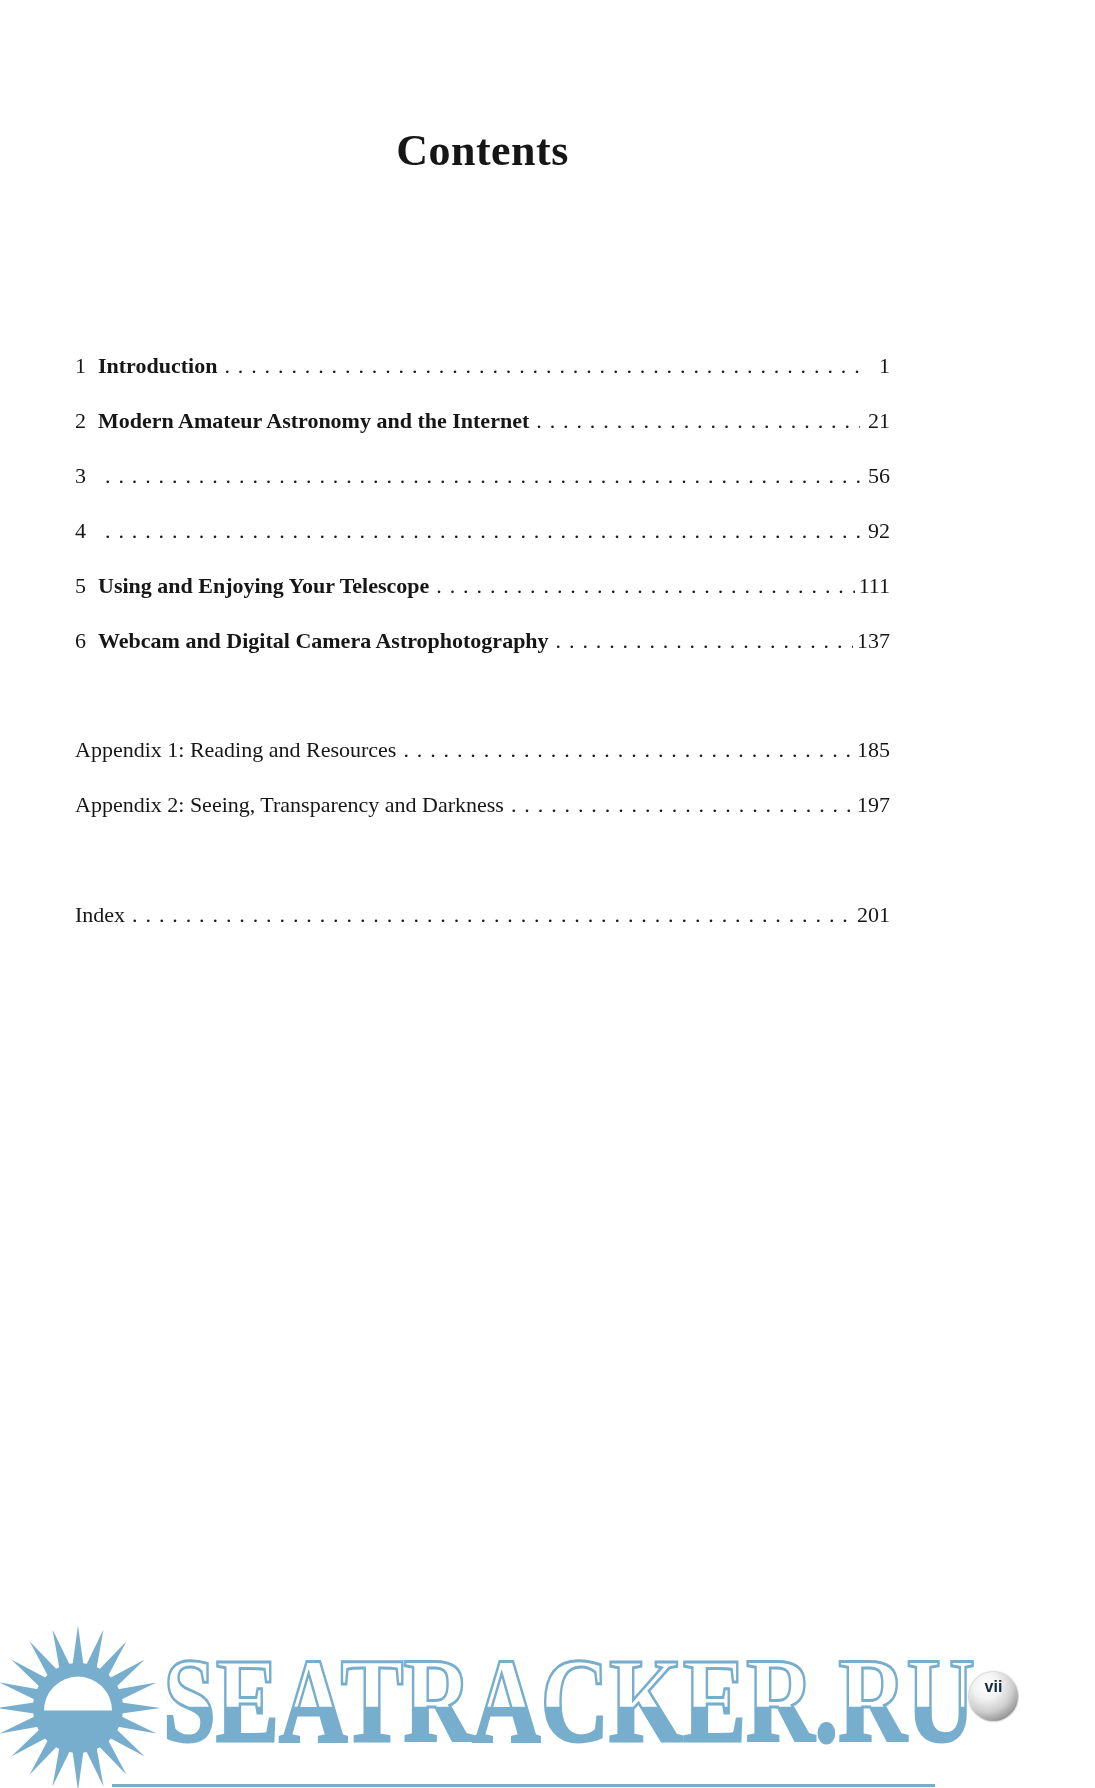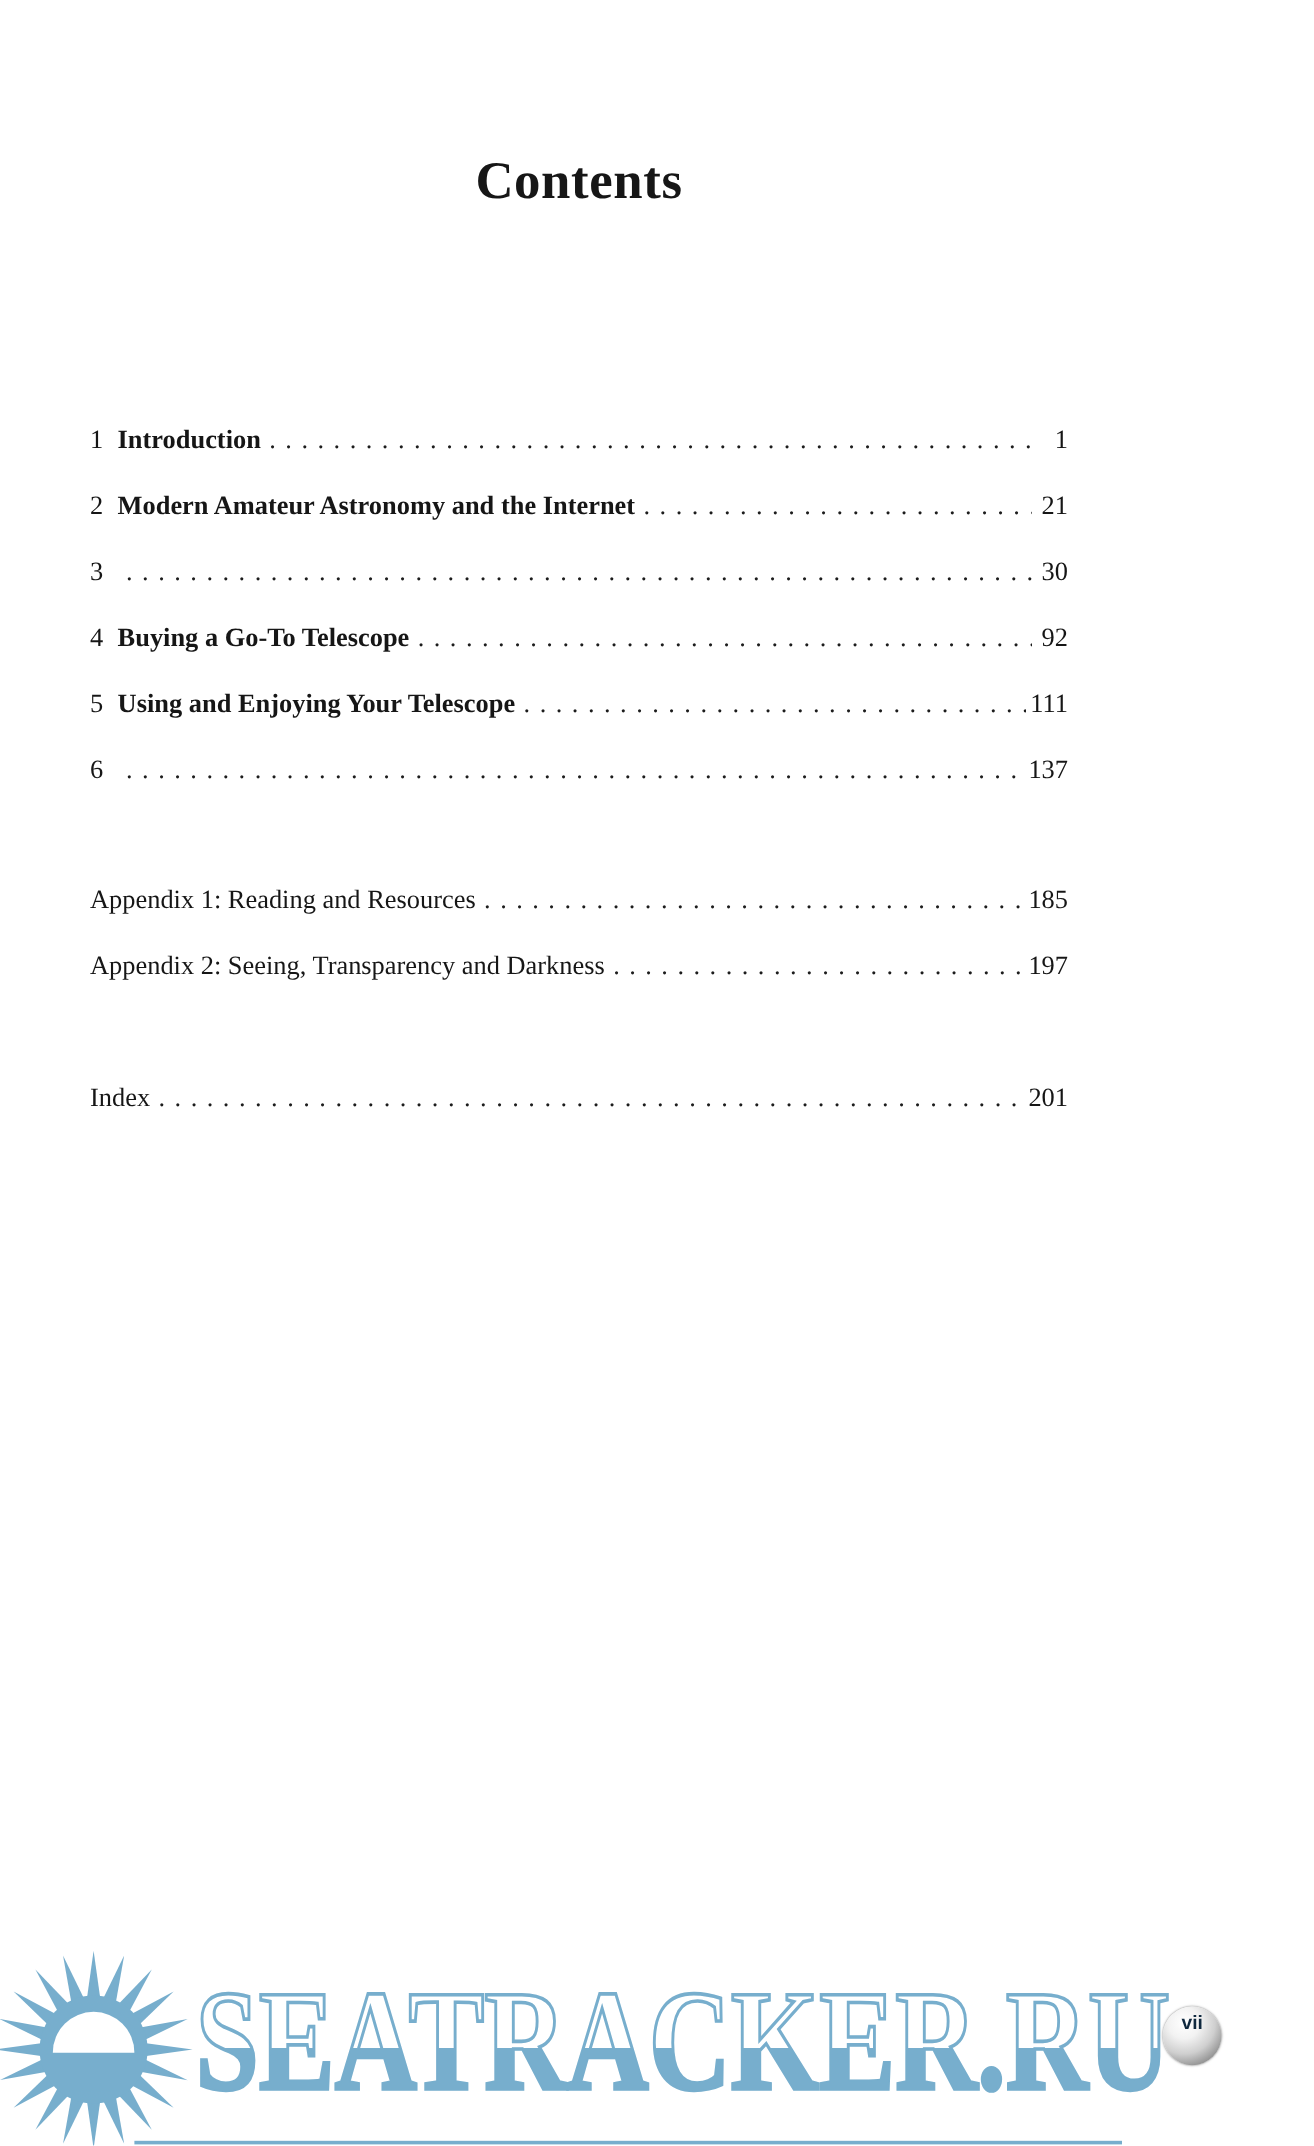--- a/index.html
+++ b/index.html
@@ -140,36 +140,36 @@
       </div>
       <div class="toc-row chapter">
         <span class="num">2</span>
         <span class="entry-title">Modern Amateur Astronomy and the Internet</span>
         <span class="dots">. . . . . . . . . . . . . . . . . . . . . . . . . . . . . . . . . . . . . . . . . . . . . . . . . . . . . . . . . . . . . . . . . . . . . . . . . . . . . . . . . . . . . . . . . . . . . . . . . . . . . . . . . . . . . . . . . . . . . . . . . . . . . . . . . . . . . . . . . . . . </span>
         <span class="pagenum">21</span>
       </div>
       <div class="toc-row chapter">
         <span class="num">3</span>
         <span class="dots">. . . . . . . . . . . . . . . . . . . . . . . . . . . . . . . . . . . . . . . . . . . . . . . . . . . . . . . . . . . . . . . . . . . . . . . . . . . . . . . . . . . . . . . . . . . . . . . . . . . . . . . . . . . . . . . . . . . . . . . . . . . . . . . . . . . . . . . . . . . . </span>
-        <span class="pagenum">30</span>
+        <span class="pagenum">56</span>
       </div>
       <div class="toc-row chapter">
         <span class="num">4</span>
-        <span class="entry-title">Buying a Go-To Telescope</span>
         <span class="dots">. . . . . . . . . . . . . . . . . . . . . . . . . . . . . . . . . . . . . . . . . . . . . . . . . . . . . . . . . . . . . . . . . . . . . . . . . . . . . . . . . . . . . . . . . . . . . . . . . . . . . . . . . . . . . . . . . . . . . . . . . . . . . . . . . . . . . . . . . . . . </span>
         <span class="pagenum">92</span>
       </div>
       <div class="toc-row chapter">
         <span class="num">5</span>
         <span class="entry-title">Using and Enjoying Your Telescope</span>
         <span class="dots">. . . . . . . . . . . . . . . . . . . . . . . . . . . . . . . . . . . . . . . . . . . . . . . . . . . . . . . . . . . . . . . . . . . . . . . . . . . . . . . . . . . . . . . . . . . . . . . . . . . . . . . . . . . . . . . . . . . . . . . . . . . . . . . . . . . . . . . . . . . . </span>
         <span class="pagenum">111</span>
       </div>
       <div class="toc-row chapter">
         <span class="num">6</span>
+        <span class="entry-title">Webcam and Digital Camera Astrophotography</span>
         <span class="dots">. . . . . . . . . . . . . . . . . . . . . . . . . . . . . . . . . . . . . . . . . . . . . . . . . . . . . . . . . . . . . . . . . . . . . . . . . . . . . . . . . . . . . . . . . . . . . . . . . . . . . . . . . . . . . . . . . . . . . . . . . . . . . . . . . . . . . . . . . . . . </span>
         <span class="pagenum">137</span>
       </div>
     </div>
   <div class="appendix-block" id="appendix-list">
       <div class="toc-row appendix">
         <span class="entry-title">Appendix 1: Reading and Resources</span>
         <span class="dots">. . . . . . . . . . . . . . . . . . . . . . . . . . . . . . . . . . . . . . . . . . . . . . . . . . . . . . . . . . . . . . . . . . . . . . . . . . . . . . . . . . . . . . . . . . . . . . . . . . . . . . . . . . . . . . . . . . . . . . . . . . . . . . . . . . . . . . . . . . . . </span>
         <span class="pagenum">185</span>
       </div>

